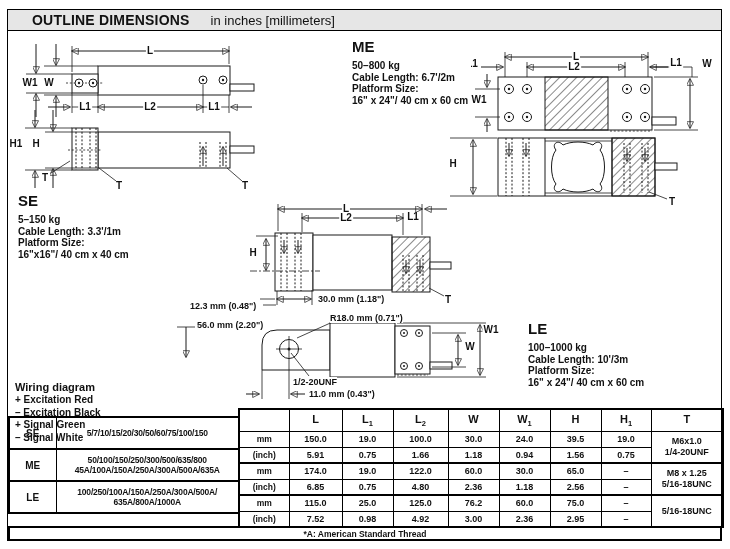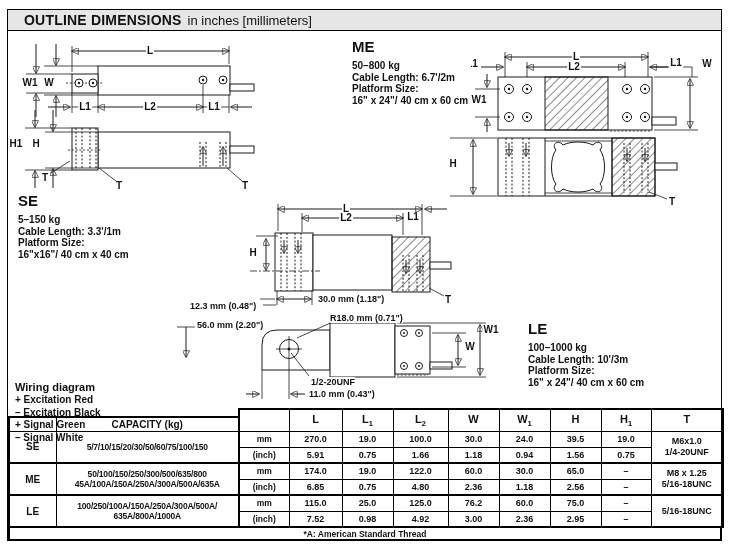--- a/index.html
+++ b/index.html
@@ -2,21 +2,21 @@
 <html><head>
 <meta charset="utf-8">
 <style>
   html,body{margin:0;padding:0;background:#fff;}
   .page{position:relative;width:730px;height:549px;background:#fff;overflow:hidden;
         font-family:"Liberation Sans",sans-serif;color:#111;}
   .frame{position:absolute;left:7px;top:9px;width:715px;height:532px;
          border:1.6px solid #000;box-sizing:border-box;z-index:0;}
   .titlebar{position:absolute;left:7px;top:9px;width:715px;height:22px;background:#e6e6e6;
             border:1.6px solid #000;box-sizing:border-box;display:flex;align-items:center;
-            padding-left:16px;z-index:2;}
+            padding-left:24px;z-index:2;gap:15px;}
   .titlebar .t1{font-size:14px;font-weight:bold;letter-spacing:.2px;}
   .titlebar .t2{font-size:13px;margin-left:6px;}
   svg.draw{position:absolute;left:0;top:0;z-index:1;}
   svg.draw line,svg.draw rect,svg.draw path,svg.draw circle{stroke:#1a1a1a;fill:none;stroke-width:1;}
   svg.draw .wf{fill:#fff;}
   svg.draw .hf{fill:url(#hatch);}
   svg.draw .dot{fill:#1a1a1a;stroke:none;}
   svg.draw .dsh{stroke-dasharray:2 1.8;}
   svg.draw .dd{stroke-dasharray:7 2 2 2;}
   svg.draw .thin{stroke-width:.8;}
@@ -299,21 +299,21 @@
   <span class="dl" style="left:413px;top:217px">L1</span>
   <span class="dl" style="left:253px;top:253px">H</span>
   <span class="dl" style="left:448px;top:300px">T</span>
   <span class="dl" style="left:491px;top:330px">W1</span>
   <span class="dl" style="left:470px;top:347px">W</span>
 
   <span class="ann" style="left:190px;top:301px">12.3 mm (0.48")</span>
   <span class="ann" style="left:318px;top:294px">30.0 mm (1.18")</span>
   <span class="ann" style="left:197px;top:320px">56.0 mm (2.20")</span>
   <span class="ann" style="left:330px;top:313px">R18.0 mm (0.71")</span>
-  <span class="ann" style="left:311px;top:377px">1/2-20UNF</span>
+  <span class="ann" style="left:293px;top:377px">1/2-20UNF</span>
   <span class="ann" style="left:309px;top:389px">11.0 mm (0.43")</span>
 
   <div class="spec" style="left:18px;top:192px">
     <div class="nm">SE</div>
     <div class="ln">5–150 kg</div>
     <div class="ln">Cable Length: 3.3'/1m</div>
     <div class="ln">Platform Size:</div>
     <div class="ln">16"x16"/ 40 cm x 40 cm</div>
   </div>
   <div class="spec" style="left:352px;top:38px">
@@ -338,24 +338,20 @@
     <div class="ln">+ Signal Green</div>
     <div class="ln">– Signal White</div>
   </div>
 
   <table class="tbl" id="tblL">
     <colgroup>
         <col style="width:47px">
         <col style="width:183px">
       </colgroup>
     <tbody>
-        <tr class="h">
-      <td></td>
-      <td class="caph">CAPACITY (kg)</td>
-    </tr>
     <tr class="r">
       <td class="model">SE</td>
       <td class="cap">
         <div>5/7/10/15/20/30/50/60/75/100/150</div>
       </td>
     </tr>
     <tr class="r grp">
       <td class="model">ME</td>
       <td class="cap">
         <div>50/100/150/250/300/500/635/800</div>
@@ -391,21 +387,21 @@
       <th><span>L</span><sub>1</sub></th>
       <th><span>L</span><sub>2</sub></th>
       <th><span>W</span><sub></sub></th>
       <th><span>W</span><sub>1</sub></th>
       <th><span>H</span><sub></sub></th>
       <th><span>H</span><sub>1</sub></th>
       <th><span>T</span><sub></sub></th>
     </tr>
     <tr class="r">
       <td class="unit">mm</td>
-      <td class="val">270.0</td>
+      <td class="val">150.0</td>
       <td class="val">19.0</td>
       <td class="val">100.0</td>
       <td class="val">30.0</td>
       <td class="val">24.0</td>
       <td class="val">39.5</td>
       <td class="val">19.0</td>
       <td class="tcell" rowspan="2">
         <div>M6x1.0</div>
         <div>1/4-20UNF</div>
       </td>

